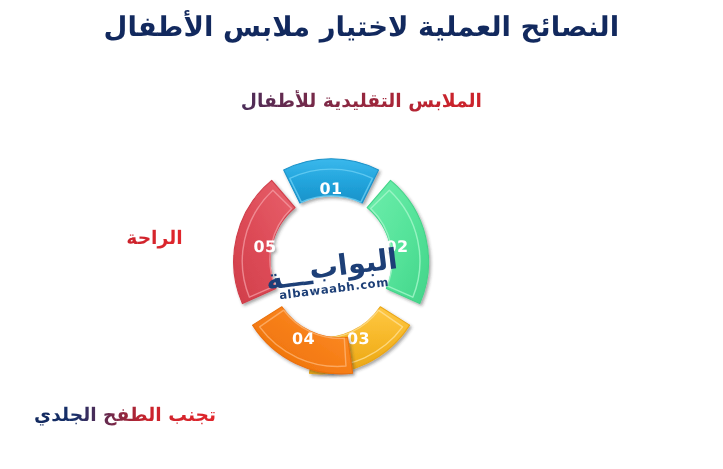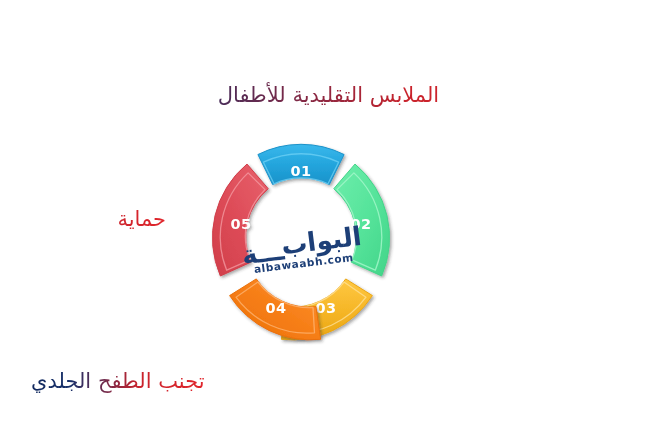--- a/index.html
+++ b/index.html
@@ -94,22 +94,22 @@
     font-weight: bold;
     color: #1d3f77;
     direction: ltr;
     letter-spacing: 0.6px;
     margin-top: 1px;
   }
 
   
   .label {
     position: absolute;
-    font-size: 21px;
-    font-weight: normal;
+    font-size: 17px;
+    font-weight: bold;
     direction: rtl;
     line-height: 1.28;
     white-space: nowrap;
     background: linear-gradient(90deg, #12295e 0%, #17306a 22%, #c9232c 62%, #e1262c 100%);
     -webkit-background-clip: text;
     background-clip: text;
     -webkit-text-fill-color: transparent;
     color: transparent;
   }
   .label.flip {
@@ -124,20 +124,21 @@
   #label-03 { left: 409px; top: 368px; text-align: right; }
   #label-04 { left: 31px;  top: 368px; }
   #label-05 { left: 16px;  top: 206px; width: 150px; text-align: right; line-height: 1.30; }
   #label-05 .l2 { display: block; }
 </style>
 </head>
 <body>
 
 <div id="canvas">
 
+  <div class="title">النصائح العملية لاختيار ملابس الأطفال</div>
 
   <div class="wheel">
     <svg width="212" height="212" viewBox="0 0 212 212" xmlns="http://www.w3.org/2000/svg">
       <defs>
 
         <linearGradient id="g1" x1="0" y1="0" x2="0" y2="1">
           <stop offset="0%" stop-color="#3ab8ec"></stop>
           <stop offset="55%" stop-color="#21a3db"></stop>
           <stop offset="100%" stop-color="#1b92c9"></stop>
         </linearGradient>
@@ -244,16 +245,16 @@
     <div class="logo-url">albawaabh.com</div>
   </div>
 
   <div class="label" id="label-01">الملابس التقليدية للأطفال</div>
 
 
 
   <div class="label" id="label-04">تجنب الطفح الجلدي</div>
 
   <div class="label" id="label-05">
-    <span>حماية</span>
+    <span>الراحة</span>
   </div>
 
 </div>
 
 </body></html>

